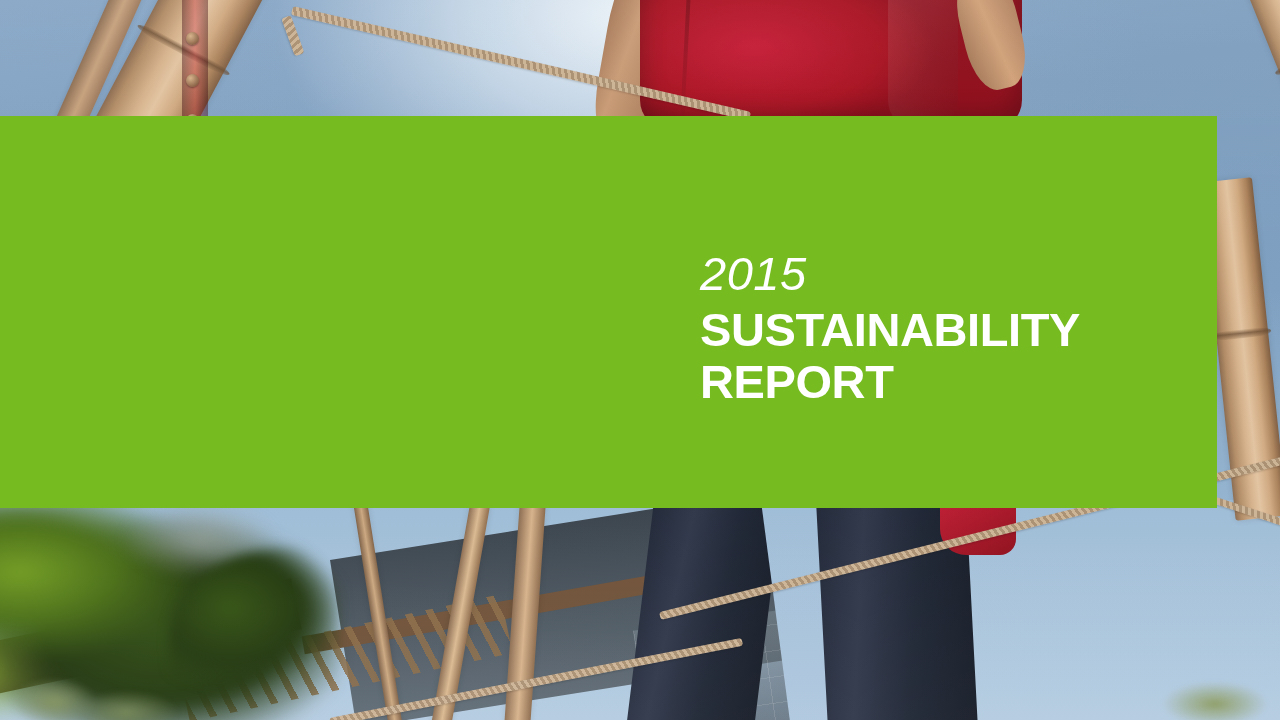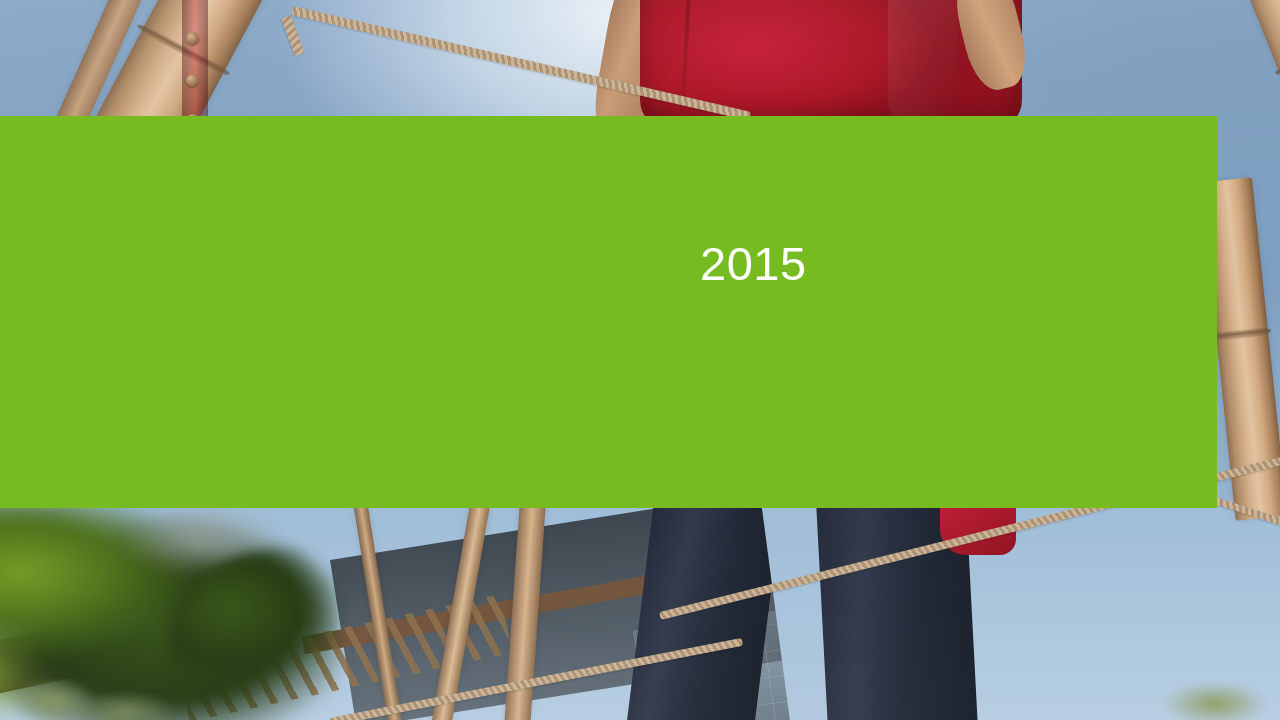--- a/index.html
+++ b/index.html
@@ -335,22 +335,23 @@
     left: 700px;
     top: 240px;
     width: 460px;
     color: #ffffff;
   }
   .year {
     font-size: 47px;
     font-weight: 400;
     letter-spacing: 0.5px;
     line-height: 1;
-    margin: 0 0 7px 0;
+    margin: 10px 0 7px 0;
     color: #ffffff;
+    font-style: italic;
   }
   .headline {
     font-size: 47px;
     font-weight: 700;
     letter-spacing: -0.4px;
     line-height: 52px;
     margin: 0;
     color: #ffffff;
     white-space: nowrap;
   }
@@ -421,15 +422,17 @@
     <div class="rope rope-3"></div>
     <div class="rope rope-4"></div>
 
     <div class="haze"></div>
   </div>
 
   <div class="green-band"></div>
 
   <div class="title-block">
     <div class="year">2015</div>
+    <div class="headline">SUSTAINABILITY</div>
+    <div class="headline">REPORT</div>
   </div>
 
 </div>
 
 </body></html>

